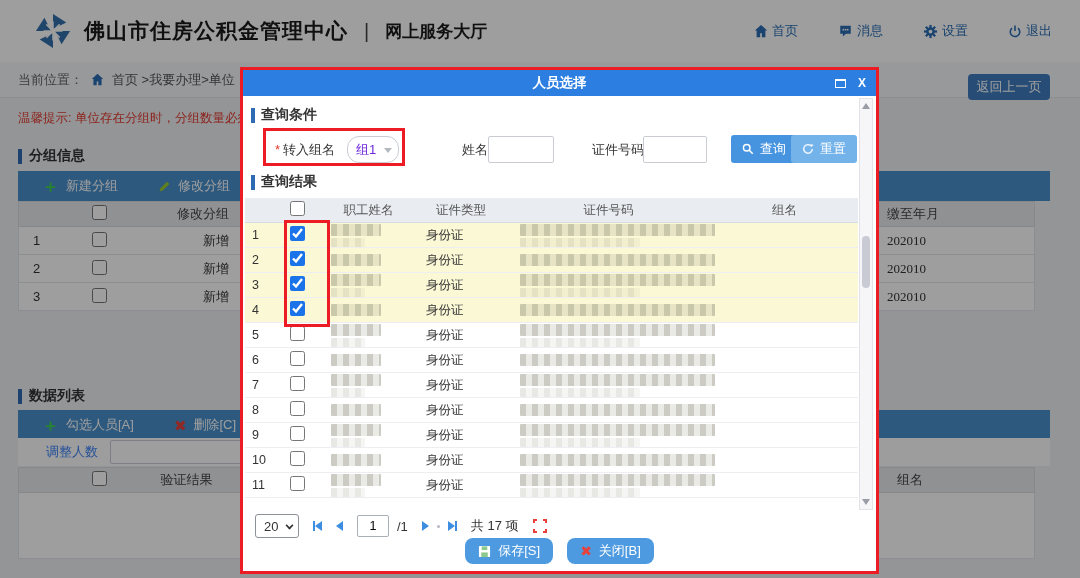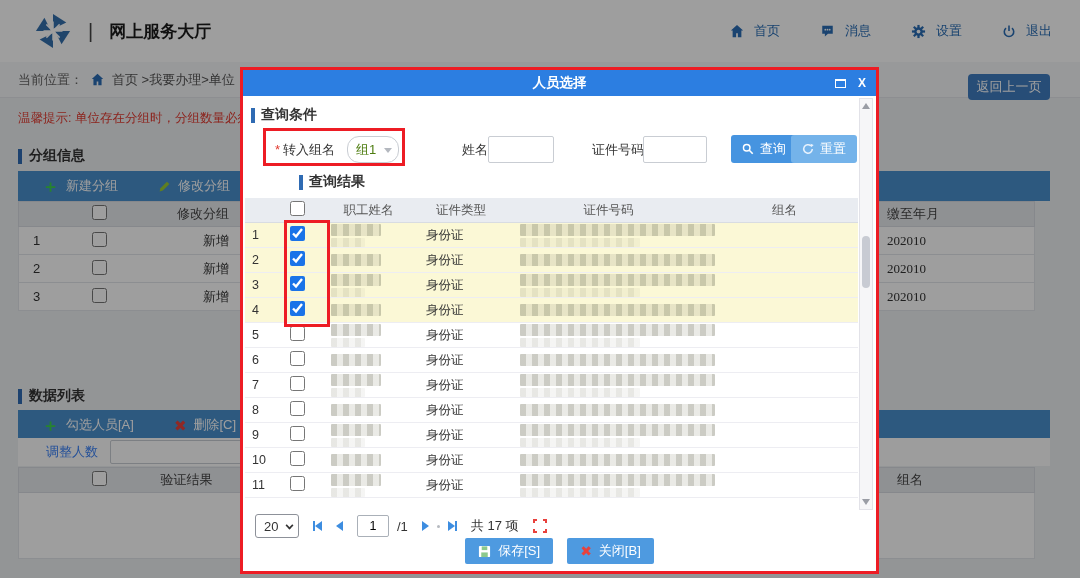--- a/index.html
+++ b/index.html
@@ -6,21 +6,21 @@
   html,body { width:1080px; height:578px; overflow:hidden; }
   body { font-family:"Liberation Sans","DejaVu Sans",sans-serif; background:#eef0f3; position:relative; font-size:13px; color:#333; }
 
   
   .app-header { position:absolute; top:0; left:0; width:1080px; height:62px; background:#fff; display:flex; align-items:center; }
   .logo { margin-left:34px; width:38px; height:40px; }
   .brand-title { margin-left:12px; font-size:21px; font-weight:bold; color:#1b1b1b; letter-spacing:1px; }
   .brand-sep { margin:0 16px; font-size:20px; color:#444; font-weight:300; }
   .brand-sub { font-size:17px; font-weight:bold; color:#1b1b1b; }
   .top-nav { margin-left:auto; margin-right:28px; display:flex; gap:40px; }
-  .nav-item { display:flex; align-items:center; gap:10px; color:#2a6db5; font-size:13px; cursor:pointer; }
+  .nav-item { display:flex; align-items:center; gap:4px; color:#2a6db5; font-size:13px; cursor:pointer; }
   .nav-item svg { display:block; }
 
   .breadcrumb-bar { position:absolute; top:62px; left:0; width:1080px; height:36px; background:#f6f7f9; border-bottom:1px solid #e4e6ea; display:flex; align-items:center; padding-left:18px; color:#666; }
   .crumb-path { color:#555; margin-left:6px; }
   .bc-home { margin:0 2px 0 8px; }
   .back-btn { position:absolute; top:74px; right:30px; width:82px; height:26px; background:#3f7cc0; color:#fff; border-radius:4px; font-size:13px; display:flex; align-items:center; justify-content:center; cursor:pointer; }
 
   .notice { position:absolute; top:110px; left:18px; color:#e23b30; font-size:12.5px; }
 
   .section-title { display:flex; align-items:center; gap:7px; font-size:14px; font-weight:bold; color:#333; }
@@ -59,27 +59,27 @@
   
   .modal { position:absolute; left:243px; top:70px; width:633px; height:501px; background:#fff; z-index:10; outline:3px solid #ed1c24; }
   .modal-header { height:26px; background:#2c7ee1; color:#fff; display:flex; align-items:center; justify-content:center; font-size:13.5px; font-weight:bold; position:relative; }
   .win-ctrl { position:absolute; right:10px; top:0; height:26px; display:flex; align-items:center; gap:12px; }
   .ico-max { width:11px; height:9px; border:1px solid #fff; border-top:2px solid #fff; cursor:pointer; }
   .ico-close { color:#fff; font-weight:bold; font-size:12px; cursor:pointer; font-family:"Liberation Sans",sans-serif; }
 
   .m-sec { position:absolute; left:8px; display:flex; align-items:center; gap:6px; font-size:14px; font-weight:bold; color:#333; }
   .m-sec .bar { width:4px; height:15px; background:#2f6bb3; }
   #m-query-sec { top:36px; }
-  #m-result-sec { top:103px;margin-left:48px; }
+  #m-result-sec { top:103px; }
 
   .q-row { position:absolute; top:64px; left:0; width:633px; height:30px; font-size:13px;padding-left:48px; }
   .q-row .fl { position:absolute; top:7px; color:#333; }
   .req { color:#e23b30; margin-right:3px; }
   #f-group-label { left:32px; }
-  .dropdown { position:absolute; left:104px; top:2px; width:52px; height:27px; border:1px solid #c9cdd3; border-radius:12px; background:#fff; display:flex; align-items:center; padding-left:8px; color:#4d7c0f; cursor:pointer; }
+  .dropdown { position:absolute; left:104px; top:2px; width:52px; height:27px; border:1px solid #c9cdd3; border-radius:12px; background:#fff; display:flex; align-items:center; padding-left:8px; color:#6d28d9; cursor:pointer; }
   .caret { position:absolute; right:6px; top:11px; width:0; height:0; border-left:4px solid transparent; border-right:4px solid transparent; border-top:5px solid #b4b8bf; }
   #f-name-label { left:219px; }
   #f-name-input { position:absolute; left:245px; top:2px; width:66px; height:27px; border:1px solid #c9cdd3; border-radius:2px; }
   #f-id-label { left:349px; }
   #f-id-input { position:absolute; left:400px; top:2px; width:64px; height:27px; border:1px solid #c9cdd3; border-radius:2px; }
   .q-btn { position:absolute; top:1px; height:28px; border:none; border-radius:3px; color:#fff; font-size:13px; display:flex; align-items:center; gap:6px; padding:0 11px; cursor:pointer; font-family:inherit; }
   #btn-query { left:488px; background:#4694e0; }
   #btn-reset { left:548px; background:#74b3ea; }
 
   .m-table { position:absolute; top:128px; left:2px; width:613px; font-size:12.5px; }
@@ -109,21 +109,21 @@
   .psize .vcaret { position:absolute; right:5px; top:9px; width:7px; height:7px; border-right:2px solid #333; border-bottom:2px solid #333; transform:rotate(45deg) scale(.8,.8); margin-top:-2px; }
   .pg-ic { display:flex; align-items:center; cursor:pointer; }
   .tri-l { width:0;height:0;border-top:5px solid transparent;border-bottom:5px solid transparent;border-right:7px solid #3d8de0; }
   .tri-r { width:0;height:0;border-top:5px solid transparent;border-bottom:5px solid transparent;border-left:7px solid #3d8de0; }
   .vbar { width:2px; height:10px; background:#3d8de0; }
   .pg-input { width:32px; height:22px; border:1px solid #aab0b8; border-radius:2px; text-align:center; font-size:12.5px; }
   .pg-dot { width:3px; height:3px; border-radius:50%; background:#b6bac0; }
   .m-pager .sp { width:14px; } .m-pager .sps { width:8px; }
 
   .m-footer { position:absolute; bottom:7px; left:0; width:633px; display:flex; justify-content:center; gap:14px; }
-  .f-btn { height:26px; background:#4e9ae0; border:none; border-radius:2px; color:#fff; font-size:13px; display:flex; align-items:center; gap:7px; padding:0 13px; cursor:pointer; font-family:inherit; }
+  .f-btn { height:26px; background:#4e9ae0; border:none; border-radius:8px; color:#fff; font-size:13px; display:flex; align-items:center; gap:7px; padding:0 13px; cursor:pointer; font-family:inherit; }
   .f-btn .fx { color:#e8413c; font-weight:bold; font-size:14px; line-height:1; }
 
   
   .anno { position:absolute; border:3px solid #ed1c24; z-index:30; pointer-events:none; }
   #anno-dropdown { left:20px; top:58px; width:142px; height:38px; }
   #anno-checks { left:41px; top:150px; width:46px; height:107px; }
 </style>
 </head>
 <body>
 
@@ -136,20 +136,21 @@
       <polygon points="18,20 2,20 11,6"></polygon>
     </g>
     <g stroke="#fff" stroke-width="1.6">
       <line x1="20" y1="10" x2="20" y2="30"></line>
       <line x1="10" y1="20" x2="30" y2="20"></line>
       <line x1="13" y1="13" x2="27" y2="27"></line>
       <line x1="27" y1="13" x2="13" y2="27"></line>
     </g>
     <circle cx="20" cy="20" r="2.4" fill="#fff"></circle>
   </svg>
+  <span class="brand-title">佛山市住房公积金管理中心</span>
   <span class="brand-sep">|</span>
   <span class="brand-sub">网上服务大厅</span>
   <div class="top-nav">
     <div class="nav-item">
       <svg width="14" height="14" viewBox="0 0 16 16">
           <path d="M8 1 1 7.4h2V15h4v-4.4h2V15h4V7.4h2Z" fill="#2a6db5"></path>
         </svg>
       <span>首页</span>
     </div>
     <div class="nav-item">

